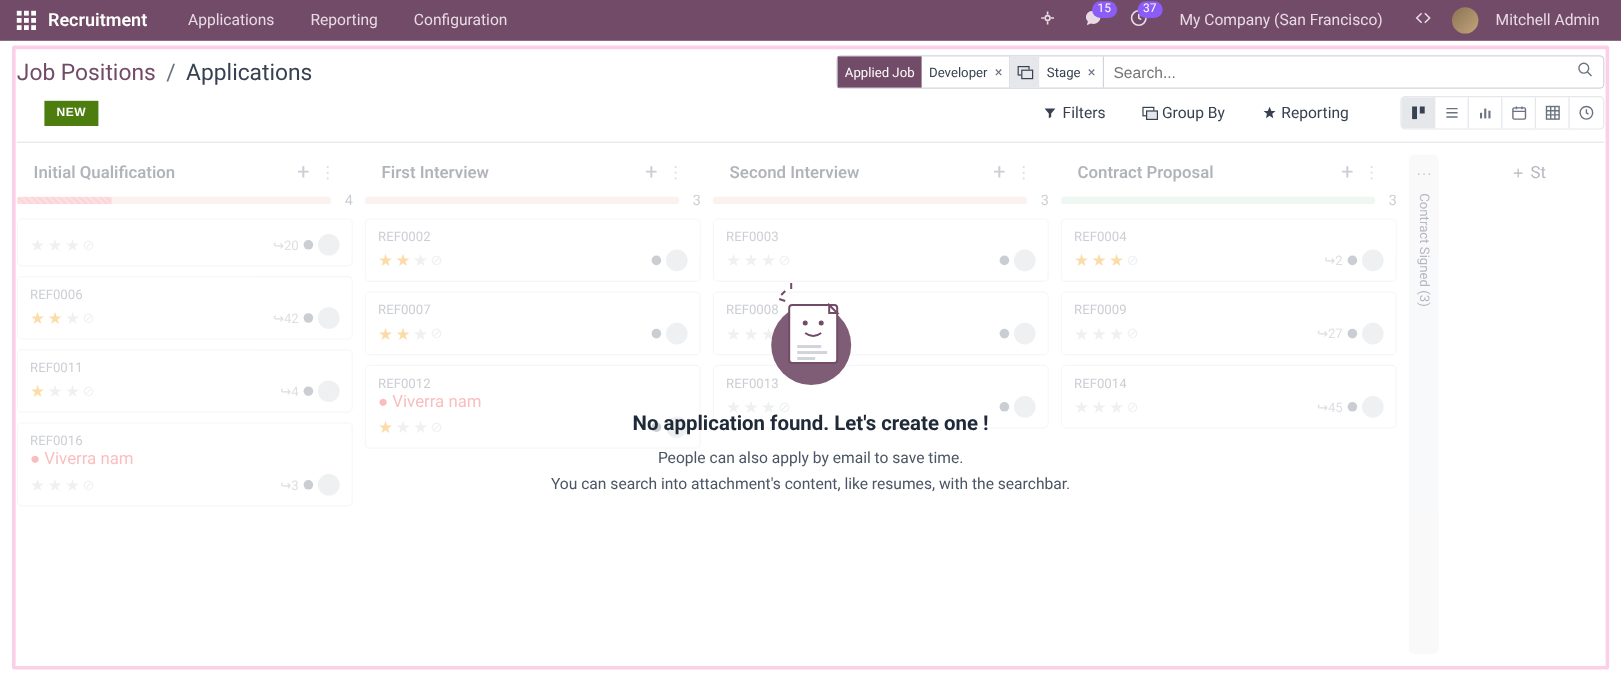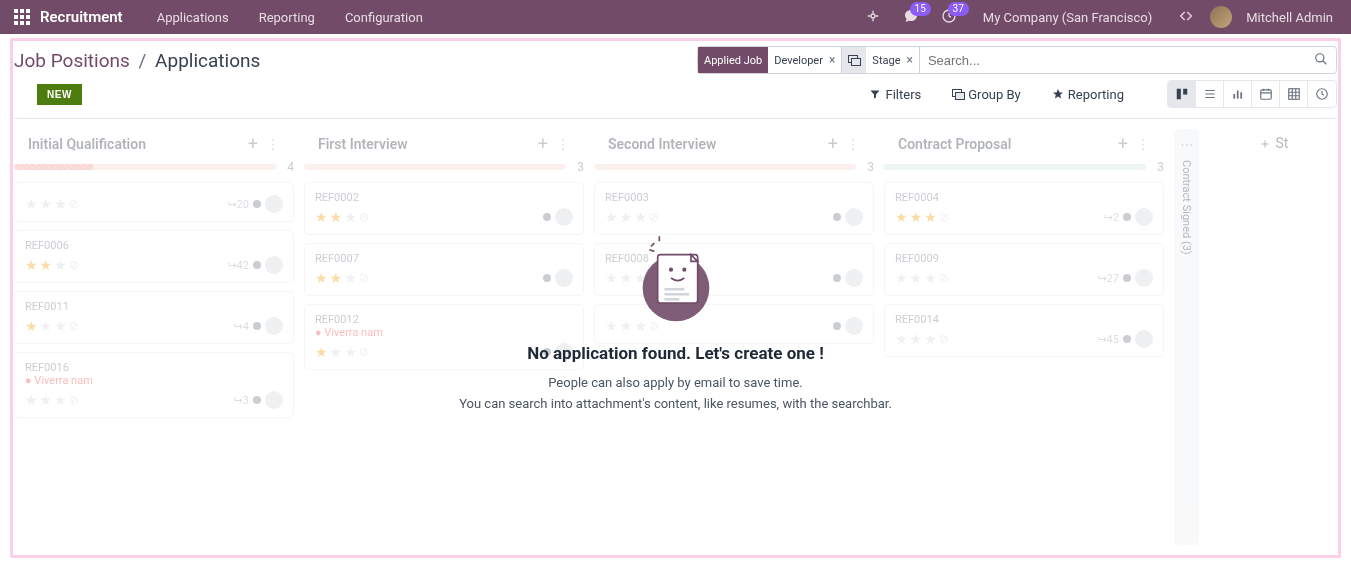--- a/index.html
+++ b/index.html
@@ -61,21 +61,21 @@
 .progress .seg1 { position: absolute; left: 0; top: 0; bottom: 0; width: 30%; background: repeating-linear-gradient(45deg, #ef4444, #ef4444 2px, #f87171 2px, #f87171 4px); opacity: 0.5; }
 .col-count { color: #6b7280; font-size: 12px; width: 12px; text-align: right; }
 .card { border: 1px solid #e5e7eb; border-radius: 4px; padding: 8px 10px; margin-bottom: 8px; background: #fff; font-size: 12px; }
 .card .ref { color: #6b7280; font-size: 11px; }
 .card .stars { color: #d1d5db; font-size: 14px; display: flex; align-items: center; gap: 2px; }
 .card .stars .filled { color: #f59e0b; }
 .card .row { display: flex; justify-content: space-between; align-items: center; margin-top: 4px; }
 .card .meta { color: #9ca3af; font-size: 11px; display: flex; align-items: center; gap: 4px; }
 .card .ava { width: 18px; height: 18px; border-radius: 50%; background: #d1d5db; }
 .card .dot { width: 8px; height: 8px; border-radius: 50%; background: #6b7280; }
-.card .tag { color: #ef4444; font-size: 11px; }
+.card .tag { color: #ef4444; font-size: 14px; }
 
 .folded-col { width: 26px; background: #f3f4f6; border-radius: 4px; display: flex; flex-direction: column; align-items: center; padding: 8px 0; gap: 8px; opacity: 0.5; cursor: pointer; }
 .folded-col .vtext { writing-mode: vertical-rl; color: #6b7280; font-size: 11px; white-space: nowrap; }
 .folded-col .dots { color: #9ca3af; }
 
 .add-col { width: 130px; display: flex; align-items: flex-start; justify-content: center; padding: 6px; opacity: 0.5; }
 .add-col .plus { color: #6b7280; font-size: 14px; cursor: pointer; }
 
 
 .empty { position: absolute; left: 50%; top: 55%; transform: translate(-50%, -50%); text-align: center; z-index: 10; width: 600px; }
@@ -419,20 +419,21 @@
               <span style="color:#d1d5db;font-size:12px">⊘</span>
             </div>
         <div class="meta">
 
           <span class="dot"></span>
           <span class="ava"></span>
         </div>
       </div>
     </div>
     <div class="card">
+      <div class="ref">REF0013</div>
 
       <div class="row">
         <div class="stars">
               <span class="">★</span>
               <span class="">★</span>
               <span class="">★</span> 
               <span style="color:#d1d5db;font-size:12px">⊘</span>
             </div>
         <div class="meta">
 

